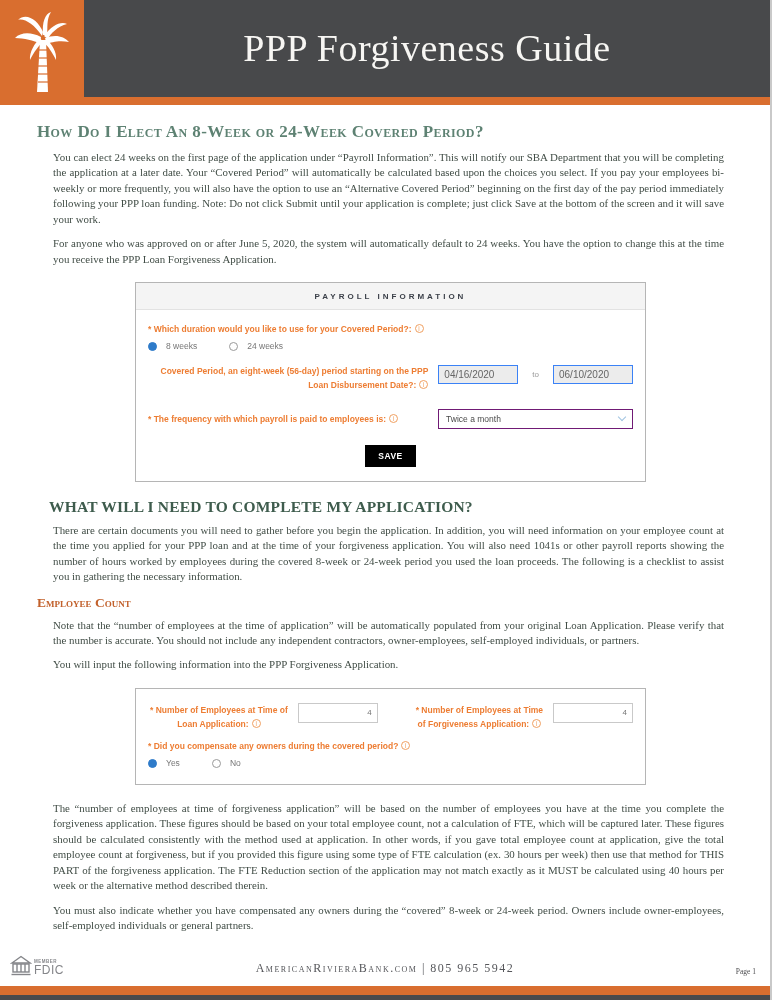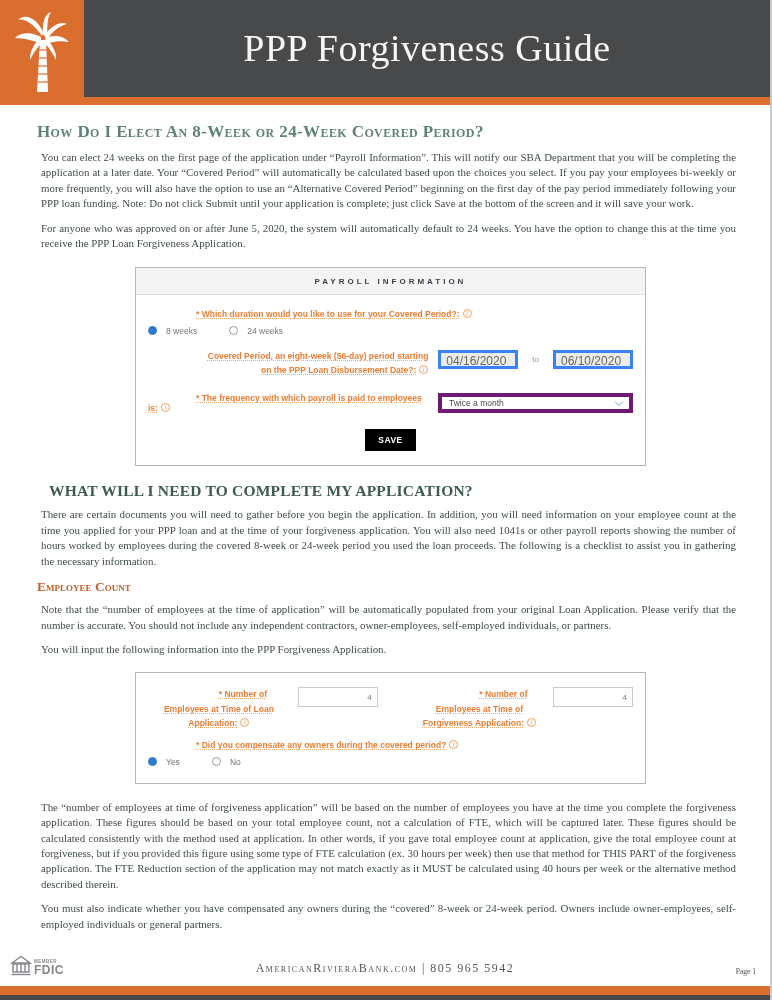--- a/index.html
+++ b/index.html
@@ -24,57 +24,57 @@
   }
   
   .content { position:absolute; top:122px; left:37px; width:703px; }
   h1.sc {
     font-variant:small-caps; color:#5e8273; font-size:17px; font-weight:700;
     letter-spacing:0.4px; margin:0 0 8px;
   }
   h2.caps { color:#3e5c4d; font-size:15.5px; font-weight:700; letter-spacing:0.2px; margin:7px 12px 7px; }
   h3.orange { font-variant:small-caps; color:#c2612c; font-size:13.5px; font-weight:700; margin:10px 0 7px; }
   p.body {
-    font-size:10.9px; line-height:1.42; color:#414d46; text-align:justify; margin:0 4px 9px;
+    font-size:10.9px; line-height:1.42; color:#414d46; text-align:justify; margin:0 16px 9px;
   }
   
   .formbox {
     width:511px; margin:15px 0 16px 98px; border:1px solid #b5b5b5; background:#fff;
     font-family:"Liberation Sans", sans-serif;
   }
   .form-head {
     background:#f4f4f4; border-bottom:1px solid #e2e2e2; text-align:center;
     font-size:8px; font-weight:700; letter-spacing:3px; color:#3c414a; padding:9px 0 8px;
   }
   .form-body { padding:14px 12px 12px; }
   .q-label { font-size:8.5px; font-weight:700; color:#ed7d33; margin-bottom:7px; }
-  .u { text-decoration:underline; text-decoration-style:dotted; text-decoration-color:#f2a96e;margin-left:48px; }
+  .u { text-decoration-style:dotted; text-decoration-color:#f2a96e; }
   .info {
     display:inline-block; width:9px; height:9px; border:1px solid #f0a061; border-radius:50%;
     font-size:6.5px; line-height:8px; text-align:center; color:#f0a061; margin-left:3px;
     font-weight:400; vertical-align:1px;
   }
   .radio-row { display:flex; align-items:center; gap:9px; font-size:8.5px; color:#777; margin-bottom:4px; }
   .radio {
     width:9px; height:9px; border:1px solid #9a9a9a; border-radius:50%; display:inline-block; background:#fff;
   }
   .radio.on { background:#2e7bc9; border-color:#2e7bc9; }
   .gap24 { width:14px; }
   .cp-row { display:flex; margin-top:14px; align-items:flex-start; }
   .cp-label { width:288px; text-align:right; font-size:8.5px; font-weight:700; color:#ed7d33; line-height:1.6; }
   .cp-fields { display:flex; align-items:center; margin-left:10px; }
   .date-input {
-    width:80px; height:19px; background:#ececec; border:3px solid #3b82f6;
-    font-size:12px; color:#666; line-height:17px; padding:0 5px;
+    width:80px; height:19px; background:#ececec; border:1px solid #3b82f6;
+    font-size:10px; color:#666; line-height:17px; padding:0 5px;
   }
   .to-word { font-size:8px; color:#999; margin:0 14px; }
   .freq-row { display:flex; margin-top:16px; align-items:center; }
   .freq-label { width:288px; font-size:8.5px; font-weight:700; color:#ed7d33; text-align:left; }
   .select {
-    width:200px; height:20px; border:4px solid #701a75; margin-left:10px;
+    width:200px; height:20px; border:1px solid #701a75; margin-left:10px;
     display:flex; align-items:center; justify-content:space-between; padding:0 7px;
     font-size:8.5px; color:#4a4a4a; background:#fff;
   }
   .chev { width:6px; height:6px; border-right:1.5px solid #9fc3e0; border-bottom:1.5px solid #9fc3e0; transform:rotate(45deg); margin-top:-3px; }
   .save-btn {
     display:block; margin:16px auto 2px; background:#000000; color:#fff; border:none;
     font-size:8.5px; font-weight:700; letter-spacing:0.5px; padding:6px 13px; cursor:pointer;
     font-family:"Liberation Sans", sans-serif;
   }
   
@@ -85,21 +85,21 @@
     width:108px; height:20px; border:1px solid #c9c9c9; background:#fff; margin-left:8px;
     display:flex; justify-content:flex-end; align-items:center; padding:0 5px;
     font-size:8px; color:#777;
   }
   .owners-row { margin-top:10px; }
   
   .footer { position:absolute; top:951px; left:0; right:0; height:34px; }
   .fdic-logo { position:absolute; left:10px; top:4px; display:flex; align-items:flex-end; gap:2px; color:#85868a; }
   .fdic-text { display:flex; flex-direction:column; line-height:1; font-family:"Liberation Sans", sans-serif; }
   .fdic-member { font-size:4.5px; letter-spacing:0.5px; font-weight:700; }
-  .fdic-word { font-size:12px; font-weight:700; letter-spacing:0.5px; }
+  .fdic-word { font-size:12px; font-weight:400; letter-spacing:0.5px; }
   .footer-center {
     position:absolute; left:0; right:0; top:10px; text-align:center;
     font-variant:small-caps; letter-spacing:1.5px; color:#55565a; font-size:12px;
   }
   .page-num { position:absolute; right:14px; top:16px; font-size:7.5px; color:#4e4e50;padding-left:32px; }
   .bottom-orange { position:absolute; top:986px; left:0; right:0; height:9px; background:#d96e2f; }
   .bottom-gray { position:absolute; top:995px; left:0; right:0; bottom:0; background:#4a4a4c; }
 </style>
 </head>
 <body>

